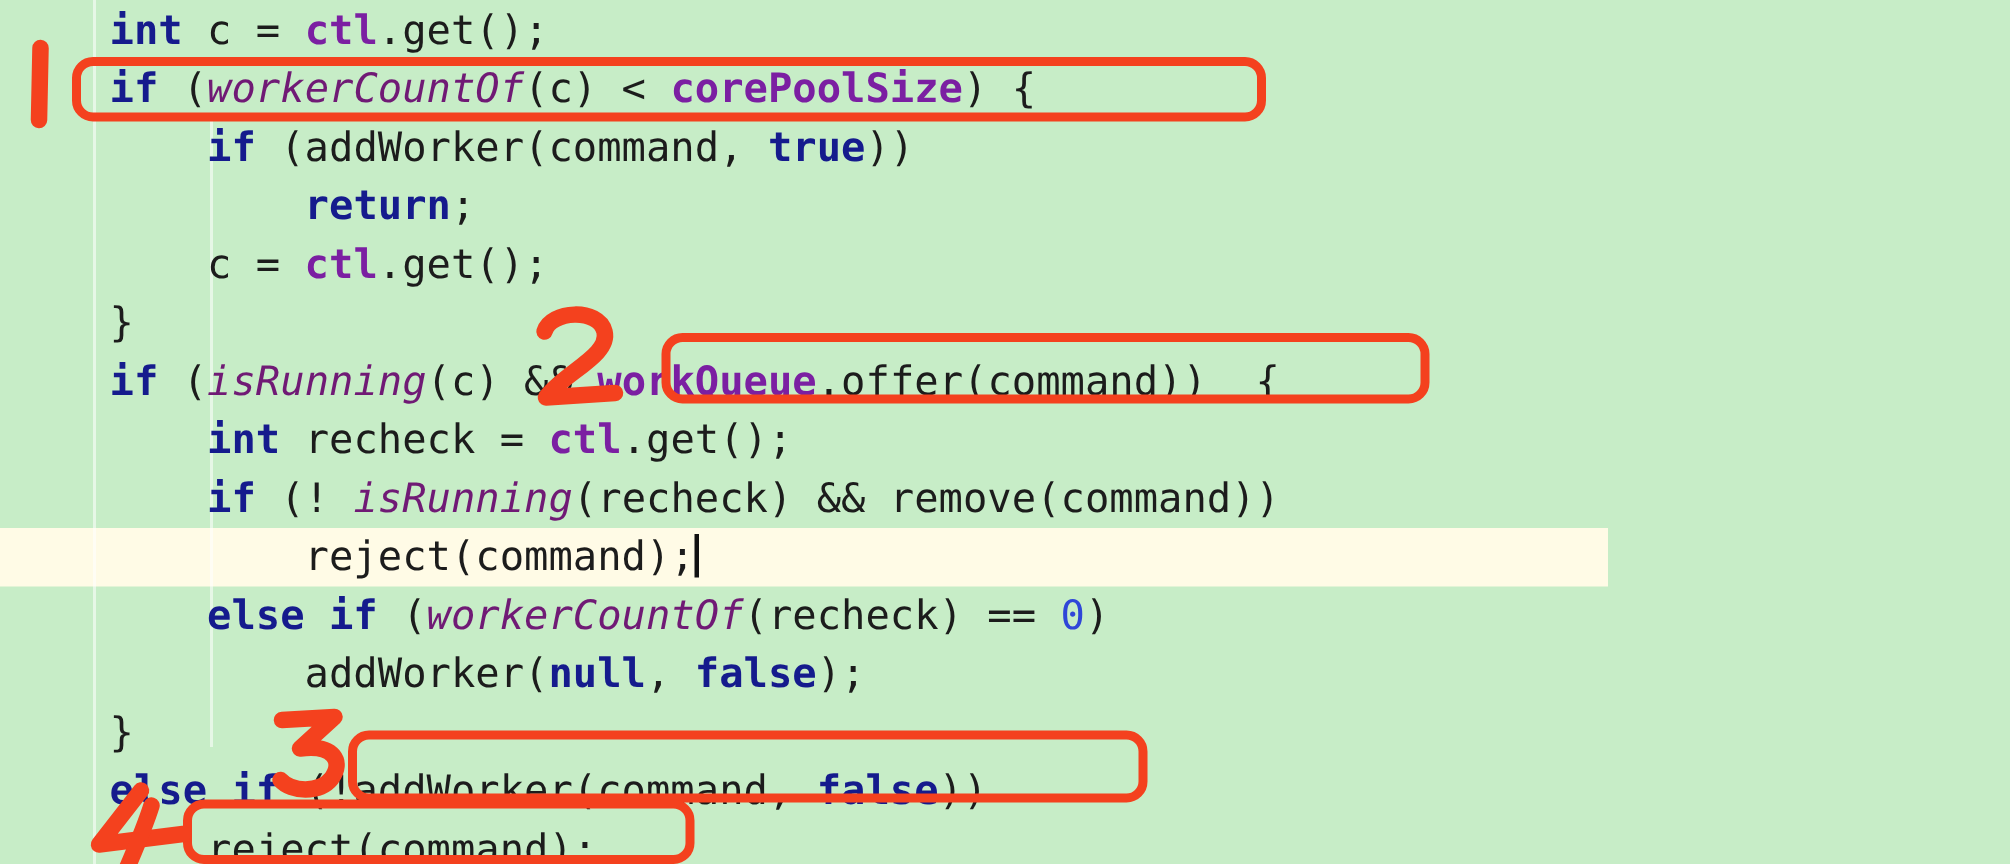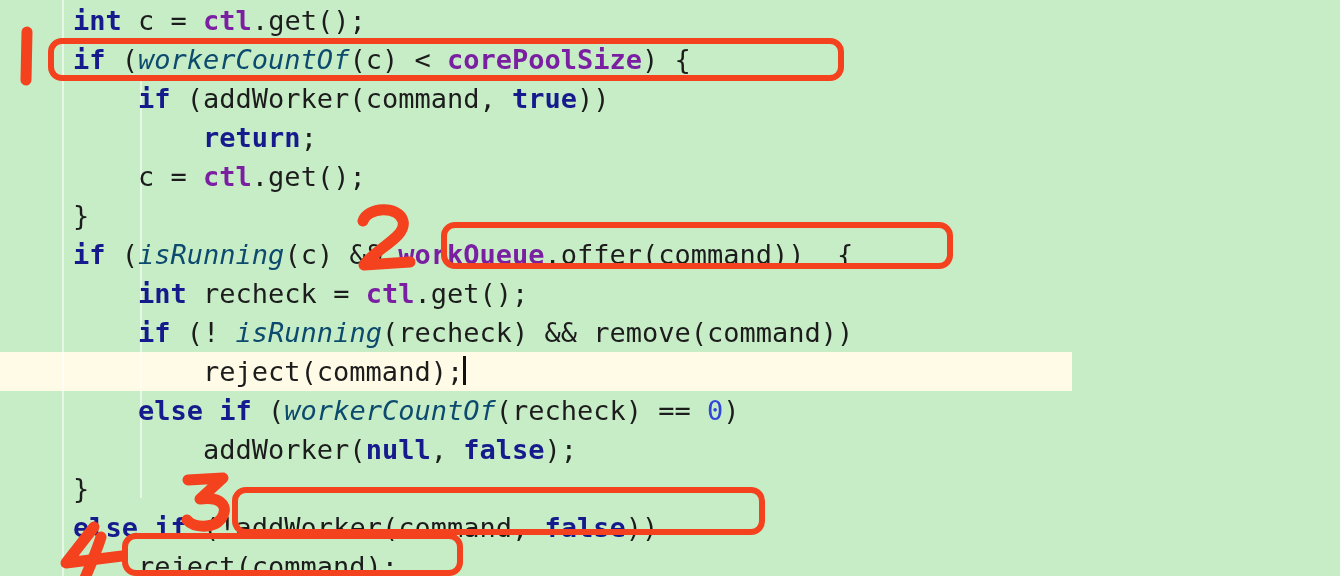--- a/index.html
+++ b/index.html
@@ -48,21 +48,21 @@
   .code .ln {
     display: block;
     height: 39px;
     padding-left: 8px;
     color: #1c1c1c;
   }
 
   
   .kw   { color: #151b8d; font-weight: bold; }   
   .fld  { color: #7b1fa2; font-weight: bold; }   
-  .ital { color: #0c4a6e; font-style: italic; }  
+  .ital { color: #701a75; font-style: italic; }  
   .num  { color: #2f46d8; }                      
   .pl   { color: #1c1c1c; }                      
 
   
   .caret {
     position: absolute;
     width: 3px;
     background: #111;
   }
 

